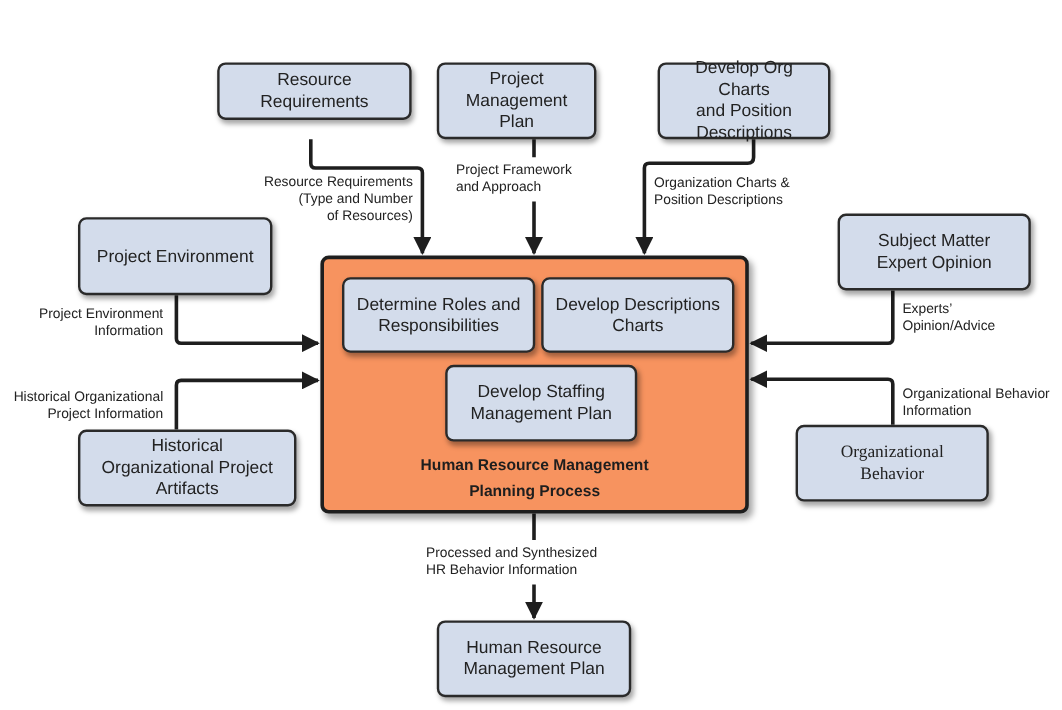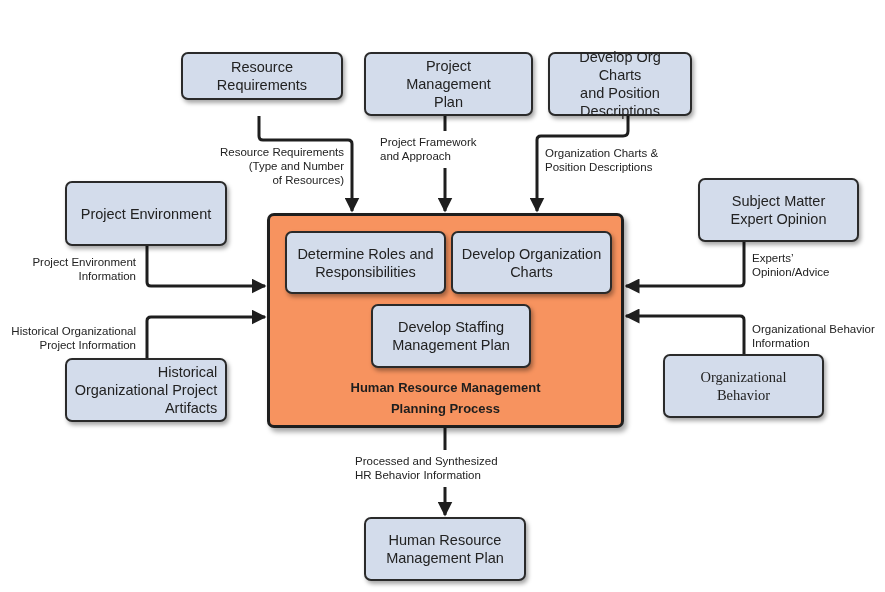--- a/index.html
+++ b/index.html
@@ -41,35 +41,35 @@
     <path d="M744,242 V282 Q744,286 740,286 H626" marker-end="url(#ah)"></path>
     <path d="M744,354 V320 Q744,316 740,316 H626" marker-end="url(#ah)"></path>
     <path d="M445,428 V450 M445,487 V515" marker-end="url(#ah)"></path>
   </g>
 </svg>
 
 <div class="box" style="left:181px;top:52px;width:162px;height:48px;">
   <span>Resource
 Requirements</span>
 </div>
-<div class="box" style="left:364px;top:52px;width:169px;height:64px;">
+<div class="box" style="left:364px;top:52px;width:133px;height:64px;">
   <span>Project
 Management
 Plan</span>
 </div>
 <div class="box" style="left:548px;top:52px;width:144px;height:64px;">
   <span>Develop Org Charts
 and Position
 Descriptions</span>
 </div>
 
 <div class="box" style="left:65px;top:181px;width:162px;height:65px;">
   <span>Project Environment</span>
 </div>
-<div class="box" style="left:65px;top:358px;width:162px;height:64px;text-align:right;">
+<div class="box" style="left:65px;top:358px;width:182px;height:64px;">
   <span>Historical
 Organizational Project
 Artifacts</span>
 </div>
 
 <div class="box" style="left:663px;top:178px;width:161px;height:64px;margin-left:35px;">
   <span>Subject Matter
 Expert Opinion</span>
 </div>
 <div class="box" style="left:663px;top:354px;width:161px;height:64px;font-family:Liberation Serif, serif;">
@@ -79,21 +79,21 @@
 
 <div class="process" style="left:267px;top:213px;width:357px;height:215px;">
   <div class="process-title" style="top:161px;">Human Resource Management
 Planning Process</div>
 </div>
 <div class="box" style="left:285px;top:231px;width:161px;height:63px;">
   <span>Determine Roles and
 Responsibilities</span>
 </div>
 <div class="box" style="left:451px;top:231px;width:161px;height:63px;">
-  <span>Develop Organization
+  <span>Develop Descriptions
 Charts</span>
 </div>
 <div class="box" style="left:371px;top:304px;width:160px;height:64px;">
   <span>Develop Staffing
 Management Plan</span>
 </div>
 
 <div class="box" style="left:364px;top:517px;width:162px;height:64px;">
   <span>Human Resource
 Management Plan</span>

